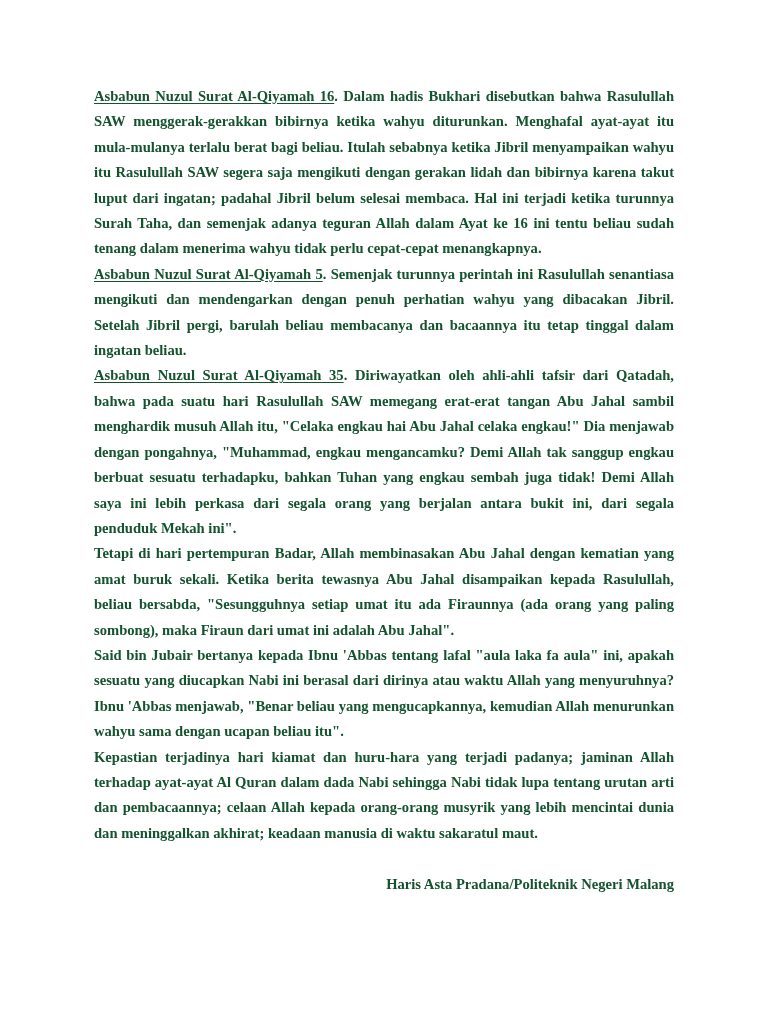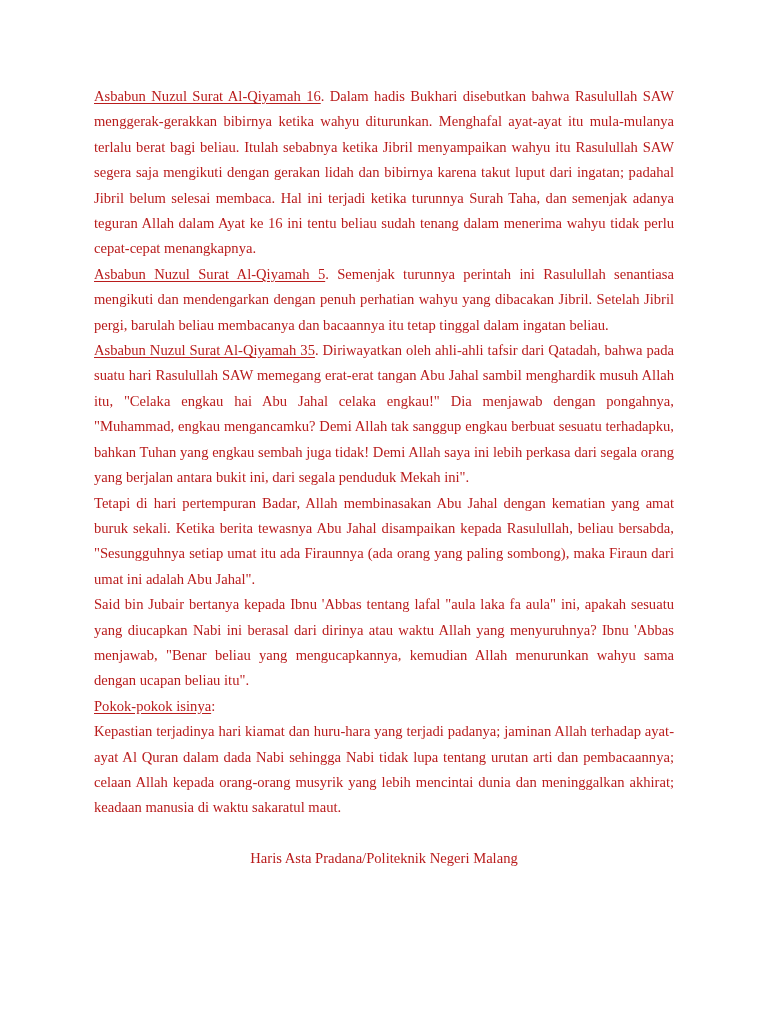--- a/index.html
+++ b/index.html
@@ -5,22 +5,23 @@
   html, body { margin: 0; padding: 0; background: #ffffff; }
   body { width: 768px; height: 1024px; position: relative; overflow: hidden; }
   .page {
     position: absolute;
     left: 94px;
     top: 84px;
     width: 580px;
     font-family: "Liberation Serif", "DejaVu Serif", serif;
     font-size: 14.6px;
     line-height: 25.4px;
-    color: #b91c1c;
+    color: #14532d;
     text-align: justify;
+    font-weight: bold;
   }
   .page p { margin: 0; }
   .u { text-decoration: underline; text-underline-offset: 2px; }
   .blank { height: 25.4px; }
 </style>
 </head>
 <body>
 
 <div class="page">
 
@@ -34,23 +35,20 @@
 
   <p>
     <span class="u">Asbabun Nuzul Surat Al-Qiyamah 35</span><span>. Diriwayatkan oleh ahli-ahli tafsir dari Qatadah, bahwa pada suatu hari Rasulullah SAW memegang erat-erat tangan Abu Jahal sambil menghardik musuh Allah itu, "Celaka engkau hai Abu Jahal celaka engkau!" Dia menjawab dengan pongahnya, "Muhammad, engkau mengancamku? Demi Allah tak sanggup engkau berbuat sesuatu terhadapku, bahkan Tuhan yang engkau sembah juga tidak! Demi Allah saya ini lebih perkasa dari segala orang yang berjalan antara bukit ini, dari segala penduduk Mekah ini".</span>
   </p>
 
   <p>Tetapi di hari pertempuran Badar, Allah membinasakan Abu Jahal dengan kematian yang amat buruk sekali. Ketika berita tewasnya Abu Jahal disampaikan kepada Rasulullah, beliau bersabda, "Sesungguhnya setiap umat itu ada Firaunnya (ada orang yang paling sombong), maka Firaun dari umat ini adalah Abu Jahal".</p>
 
   <p>Said bin Jubair bertanya kepada Ibnu 'Abbas tentang lafal "aula laka fa aula" ini, apakah sesuatu yang diucapkan Nabi ini berasal dari dirinya atau waktu Allah yang menyuruhnya? Ibnu 'Abbas menjawab, "Benar beliau yang mengucapkannya, kemudian Allah menurunkan wahyu sama dengan ucapan beliau itu".</p>
 
 
-  <p>
-    <span class="u">Pokok-pokok isinya</span><span>:</span>
-  </p>
 
   <p>Kepastian terjadinya hari kiamat dan huru-hara yang terjadi padanya; jaminan Allah terhadap ayat-ayat Al Quran dalam dada Nabi sehingga Nabi tidak lupa tentang urutan arti dan pembacaannya; celaan Allah kepada orang-orang musyrik yang lebih mencintai dunia dan meninggalkan akhirat; keadaan manusia di waktu sakaratul maut.</p>
 
   <div class="blank"></div>
 
-  <p style="text-align:center;">Haris Asta Pradana/Politeknik Negeri Malang</p>
+  <p style="text-align:right;">Haris Asta Pradana/Politeknik Negeri Malang</p>
 
 </div>
 
 </body></html>

